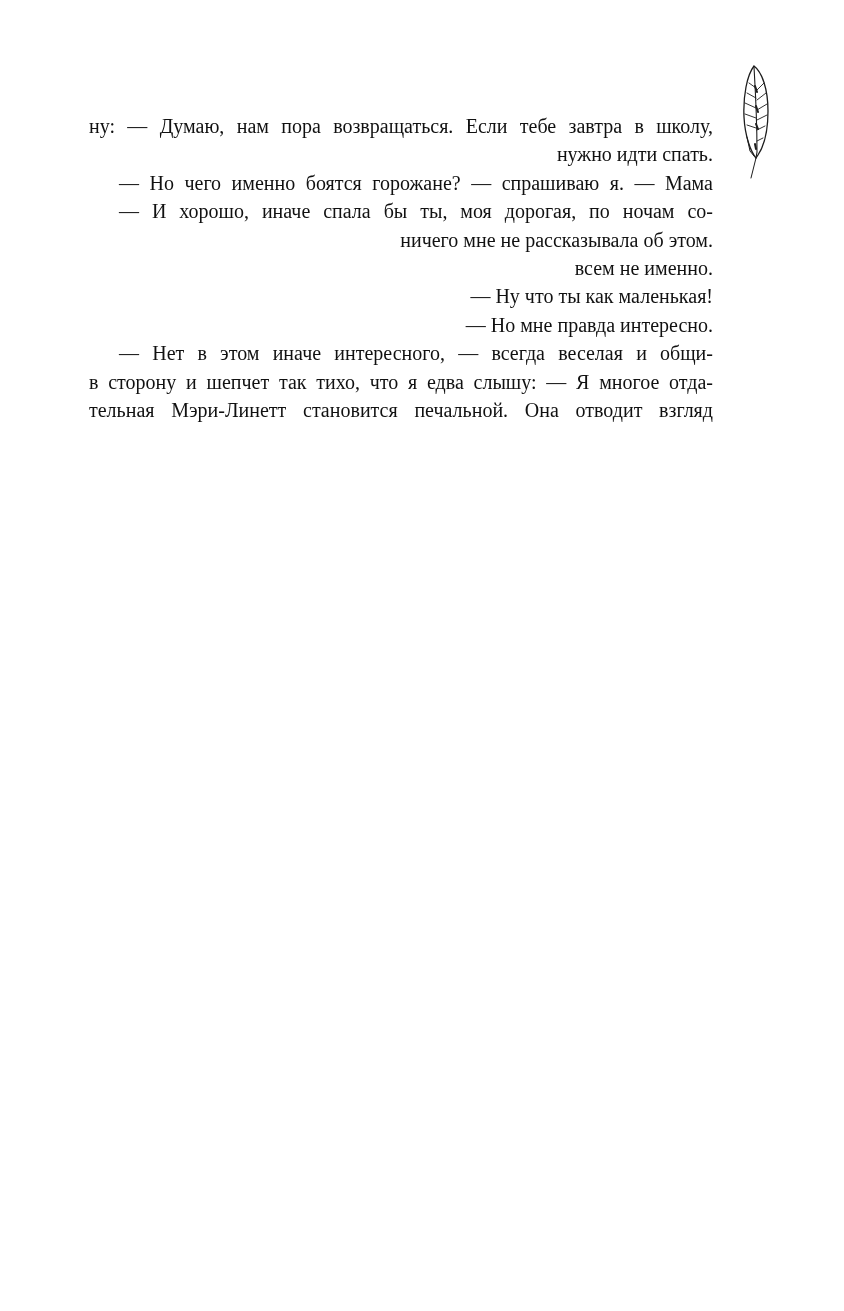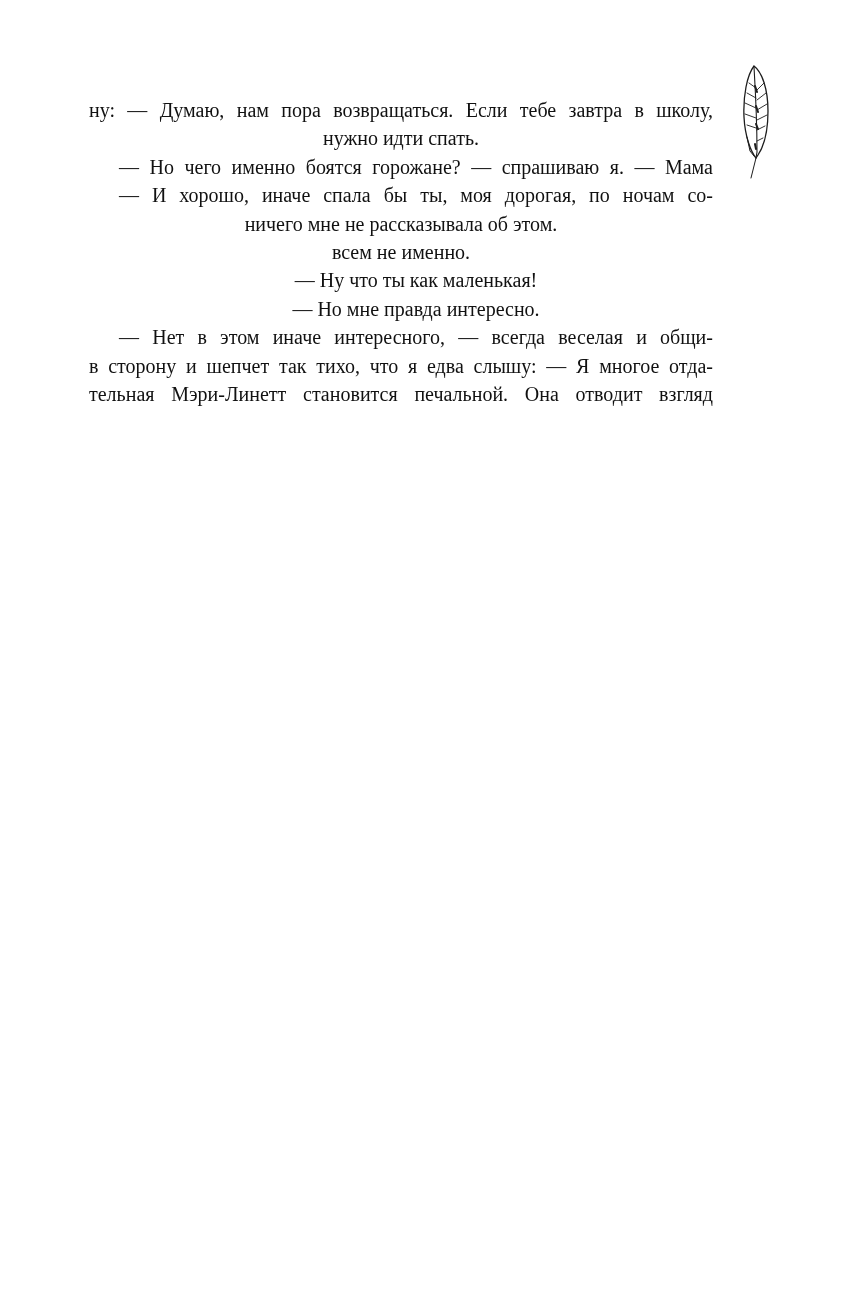--- a/index.html
+++ b/index.html
@@ -30,30 +30,30 @@
     height: 116px;
   }
   .feather svg {
     display: block;
     width: 100%;
     height: 100%;
   }
   .text-block {
     position: absolute;
     left: 89px;
-    top: 96px;
+    top: 112px;
     width: 624px;
     color: var(--ink);
     font-family: "Liberation Serif", "DejaVu Serif", serif;
     font-size: 20px;
   }
   .ln {
     line-height: 28.4px;
     white-space: normal;
-    text-align: center;
+    text-align: right;
   }
   
   .jf {
     text-align: justify;
     text-align-last: justify;
   }
   
   .ind {
     text-indent: 30px;
   }

